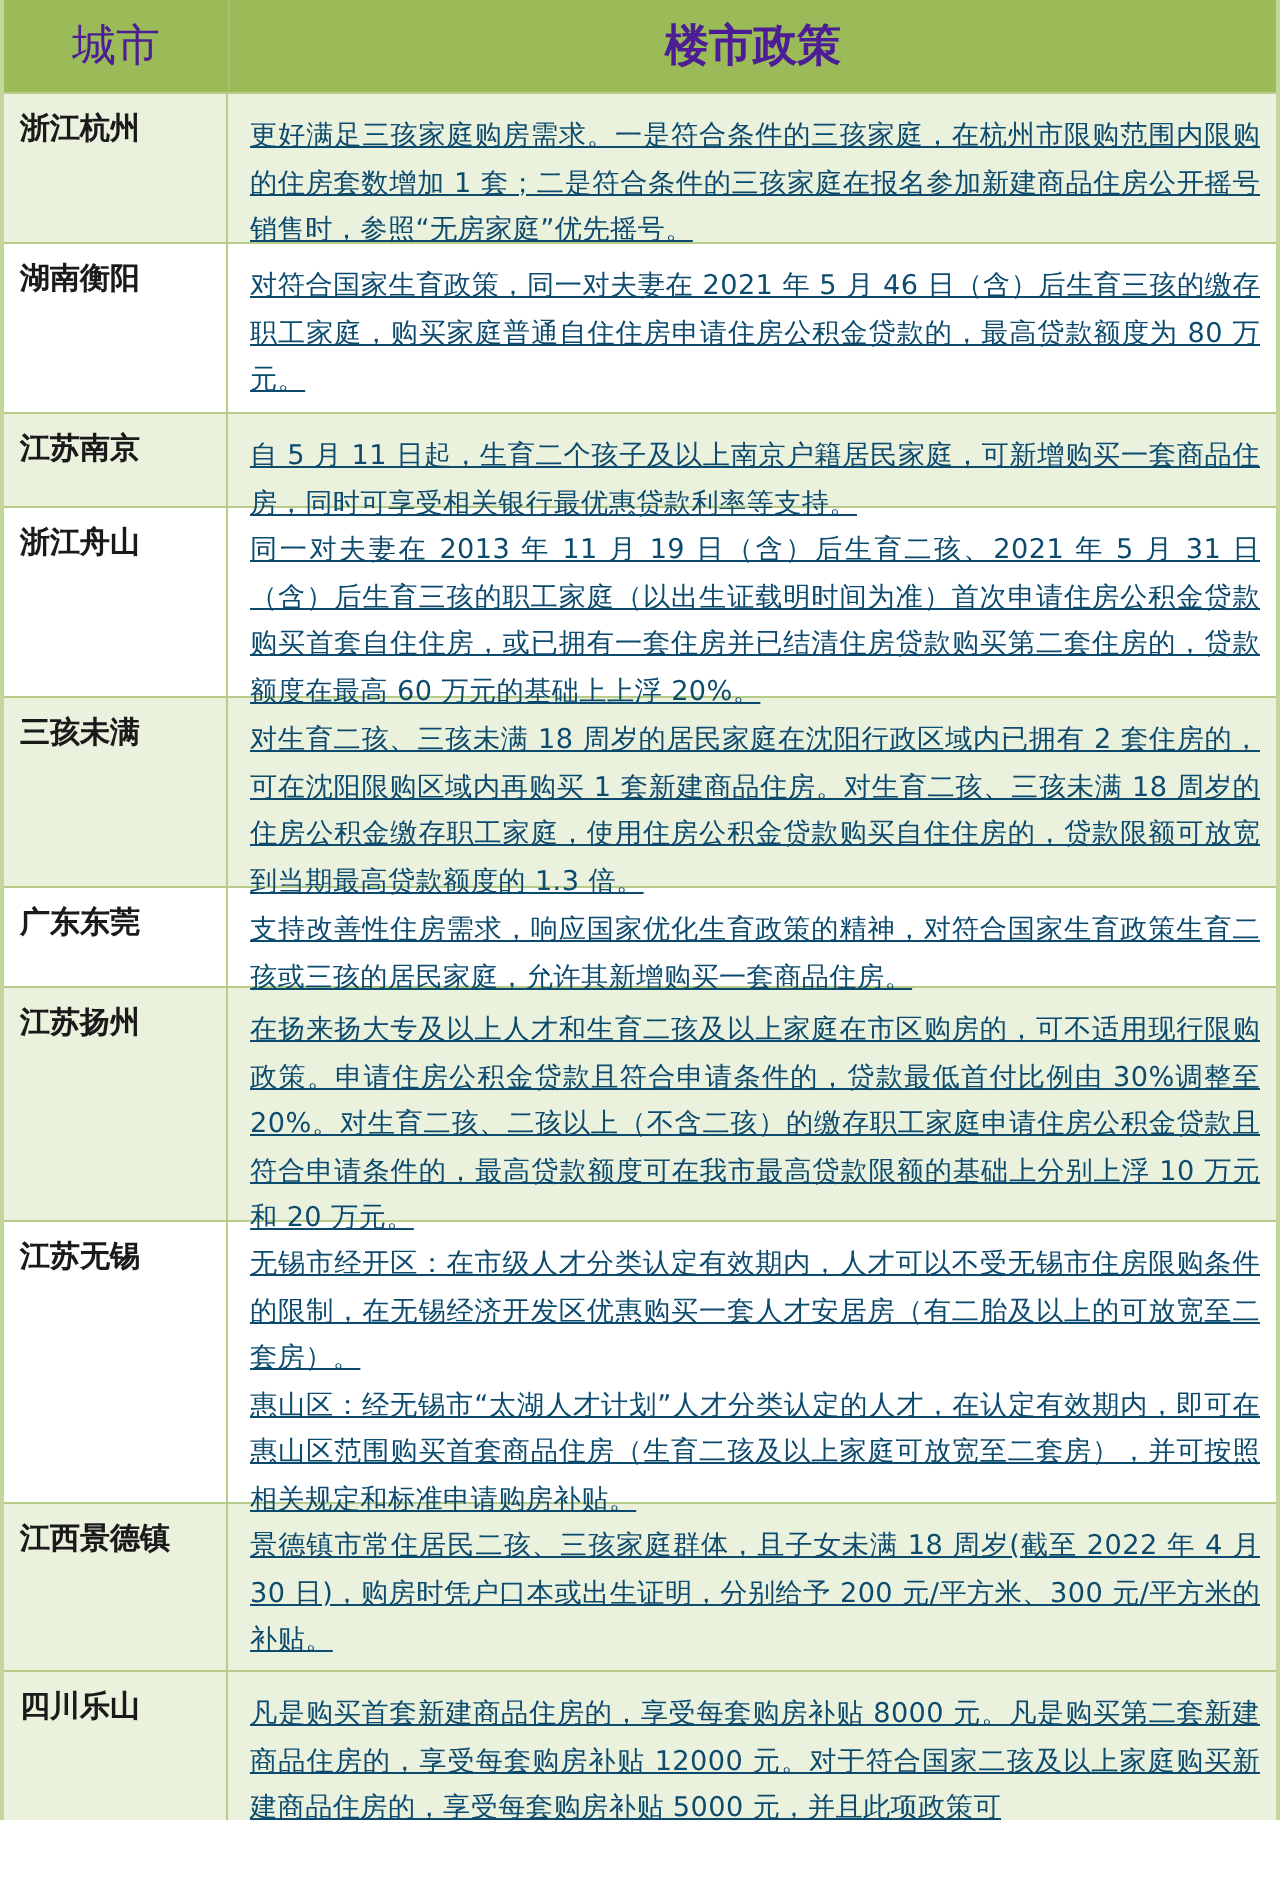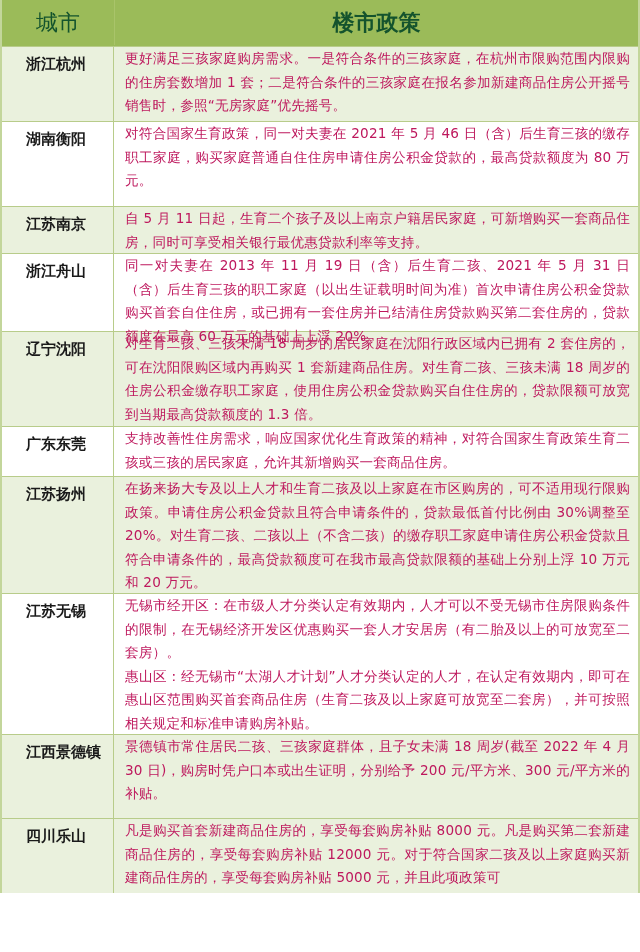--- a/index.html
+++ b/index.html
@@ -1,25 +1,25 @@
 <!DOCTYPE html>
 <html><head>
 <meta charset="utf-8">
 <style>
   html, body { margin: 0; padding: 0; background: #ffffff; }
   body { width: 640px; height: 952px; overflow: hidden; font-family: "DejaVu Sans", "Liberation Sans", sans-serif; }
   .table { width: 640px; border-left: 2px solid #c3d69b; border-right: 2px solid #c3d69b; box-sizing: border-box; }
-  .header { display: flex; height: 45px; background: #9bbb59; color: #14532d; border-bottom: 1px solid #9bbb59; }
+  .header { display: flex; height: 45px; background: #9bbb59; color: #4c1d95; border-bottom: 1px solid #9bbb59; }
   .header .c1 { width: 112px; display: flex; align-items: center; justify-content: center; font-size: 22px; border-right: 1px solid #a9c46a; }
   .header .c2 { flex: 1; display: flex; align-items: center; justify-content: center; font-size: 22px; font-weight: bold; }
   .row { display: flex; border-top: 1px solid #b8cc8a; box-sizing: border-box; }
   .row.green { background: #eaf1dd; }
   .row.white { background: #ffffff; }
-  .city { width: 112px; padding: 5px 0 0 24px; box-sizing: border-box; font-weight: bold; font-size: 15px; color: #1a1a1a; border-right: 1px solid #b8cc8a; line-height: 24px; }
-  .policy { flex: 1; padding: 0 8px 2px 11px; font-size: 13.6px; line-height: 23.5px; color: #be185d; text-align: justify; letter-spacing: 0.2px; }
+  .city { width: 112px; padding: 5px 0 0 8px; box-sizing: border-box; font-weight: bold; font-size: 15px; color: #1a1a1a; border-right: 1px solid #b8cc8a; line-height: 24px; }
+  .policy { flex: 1; padding: 10px 8px 2px 11px; font-size: 13.6px; line-height: 23.5px; color: #0c4a6e; text-align: justify; letter-spacing: 0.2px; text-decoration: underline; }
   .policy p { margin: 0; }
 </style>
 </head>
 <body>
 
 <div class="table">
   <div class="header">
     <div class="c1">城市</div>
     <div class="c2">楼市政策</div>
   </div>
@@ -35,28 +35,28 @@
     <div class="policy">
         <p>对符合国家生育政策，同一对夫妻在 2021 年 5 月 46 日（含）后生育三孩的缴存职工家庭，购买家庭普通自住住房申请住房公积金贷款的，最高贷款额度为 80 万元。</p>
       </div>
   </div>
   <div class="row green" style="height:47px">
     <div class="city">江苏南京</div>
     <div class="policy">
         <p>自 5 月 11 日起，生育二个孩子及以上南京户籍居民家庭，可新增购买一套商品住房，同时可享受相关银行最优惠贷款利率等支持。</p>
       </div>
   </div>
-  <div class="row white" style="height:78px">
+  <div class="row white" style="height:95px">
     <div class="city">浙江舟山</div>
     <div class="policy">
         <p>同一对夫妻在 2013 年 11 月 19 日（含）后生育二孩、2021 年 5 月 31 日（含）后生育三孩的职工家庭（以出生证载明时间为准）首次申请住房公积金贷款购买首套自住住房，或已拥有一套住房并已结清住房贷款购买第二套住房的，贷款额度在最高 60 万元的基础上上浮 20%。</p>
       </div>
   </div>
   <div class="row green" style="height:95px">
-    <div class="city">辽宁沈阳</div>
+    <div class="city">三孩未满</div>
     <div class="policy">
         <p>对生育二孩、三孩未满 18 周岁的居民家庭在沈阳行政区域内已拥有 2 套住房的，可在沈阳限购区域内再购买 1 套新建商品住房。对生育二孩、三孩未满 18 周岁的住房公积金缴存职工家庭，使用住房公积金贷款购买自住住房的，贷款限额可放宽到当期最高贷款额度的 1.3 倍。</p>
       </div>
   </div>
   <div class="row white" style="height:50px">
     <div class="city">广东东莞</div>
     <div class="policy">
         <p>支持改善性住房需求，响应国家优化生育政策的精神，对符合国家生育政策生育二孩或三孩的居民家庭，允许其新增购买一套商品住房。</p>
       </div>
   </div>

